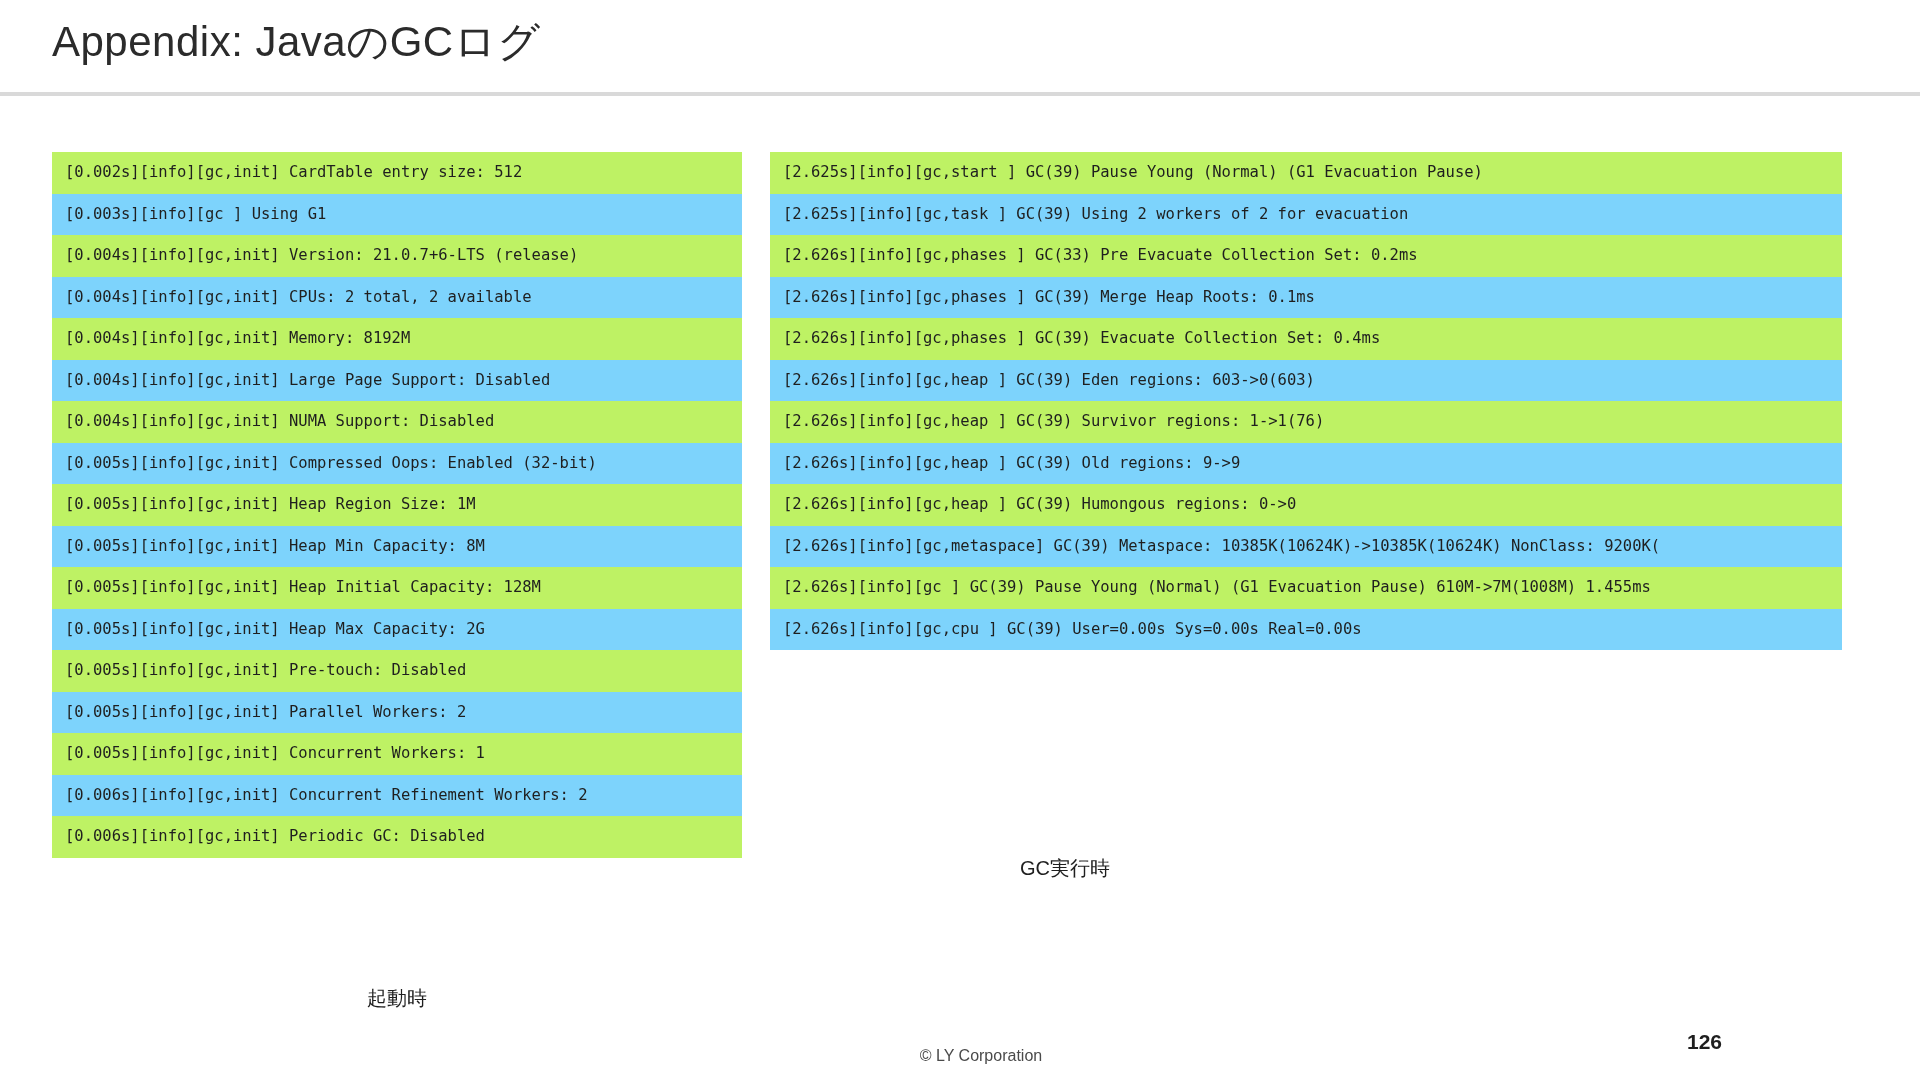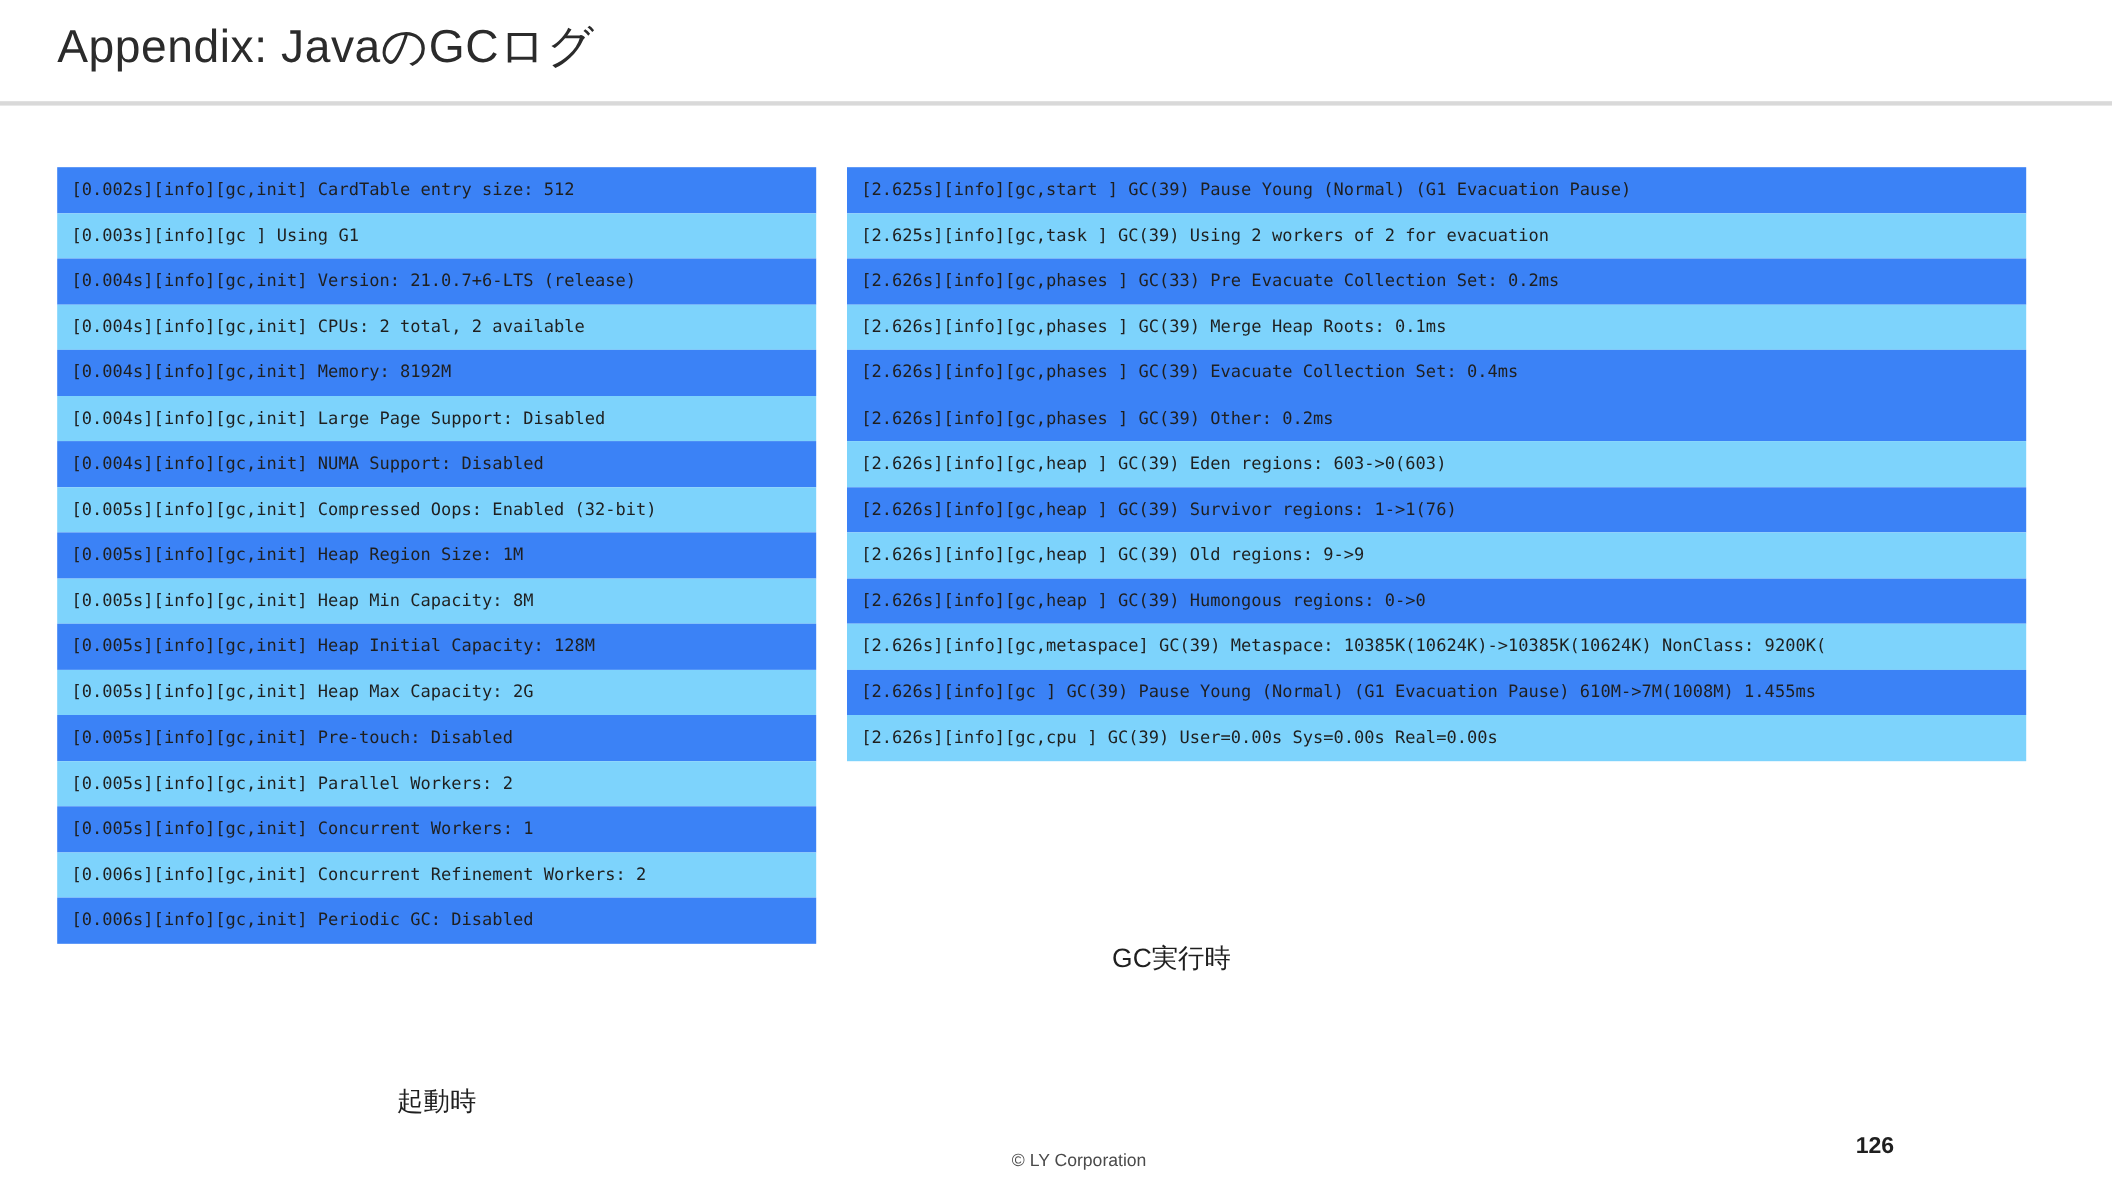--- a/index.html
+++ b/index.html
@@ -61,28 +61,28 @@
     line-height: 1.0;
     padding: 13px 0 13px 13px;
     white-space: pre;
     overflow: hidden;
   }
   .col-right .logline {
     font-size: 15.5px;
     padding: 13px 0 13px 13px;
   }
   .logline.odd {
-    background: #3b82f6;
+    background: #bef264;
   }
   .logline.even {
     background: #7dd3fc;
   }
   .caption {
     position: absolute;
-    font-size: 24px;
+    font-size: 20px;
     color: #1f1f1f;
     text-align: center;
     white-space: nowrap;
   }
   .caption-left {
     left: 52px;
     width: 690px;
     top: 985px;
   }
   .caption-right {
@@ -139,21 +139,20 @@
       </div>
   </div>
 
   <div class="col col-right">
     <div class="loglist" id="right-list">
         <div class="logline odd">[2.625s][info][gc,start ] GC(39) Pause Young (Normal) (G1 Evacuation Pause)</div>
         <div class="logline even">[2.625s][info][gc,task ] GC(39) Using 2 workers of 2 for evacuation</div>
         <div class="logline odd">[2.626s][info][gc,phases ] GC(33) Pre Evacuate Collection Set: 0.2ms</div>
         <div class="logline even">[2.626s][info][gc,phases ] GC(39) Merge Heap Roots: 0.1ms</div>
         <div class="logline odd">[2.626s][info][gc,phases ] GC(39) Evacuate Collection Set: 0.4ms</div>
-        <div class="logline odd">[2.626s][info][gc,phases ] GC(39) Other: 0.2ms</div>
         <div class="logline even">[2.626s][info][gc,heap ] GC(39) Eden regions: 603-&gt;0(603)</div>
         <div class="logline odd">[2.626s][info][gc,heap ] GC(39) Survivor regions: 1-&gt;1(76)</div>
         <div class="logline even">[2.626s][info][gc,heap ] GC(39) Old regions: 9-&gt;9</div>
         <div class="logline odd">[2.626s][info][gc,heap ] GC(39) Humongous regions: 0-&gt;0</div>
         <div class="logline even">[2.626s][info][gc,metaspace] GC(39) Metaspace: 10385K(10624K)-&gt;10385K(10624K) NonClass: 9200K(</div>
         <div class="logline odd">[2.626s][info][gc ] GC(39) Pause Young (Normal) (G1 Evacuation Pause) 610M-&gt;7M(1008M) 1.455ms</div>
         <div class="logline even">[2.626s][info][gc,cpu ] GC(39) User=0.00s Sys=0.00s Real=0.00s</div>
       </div>
   </div>
 

